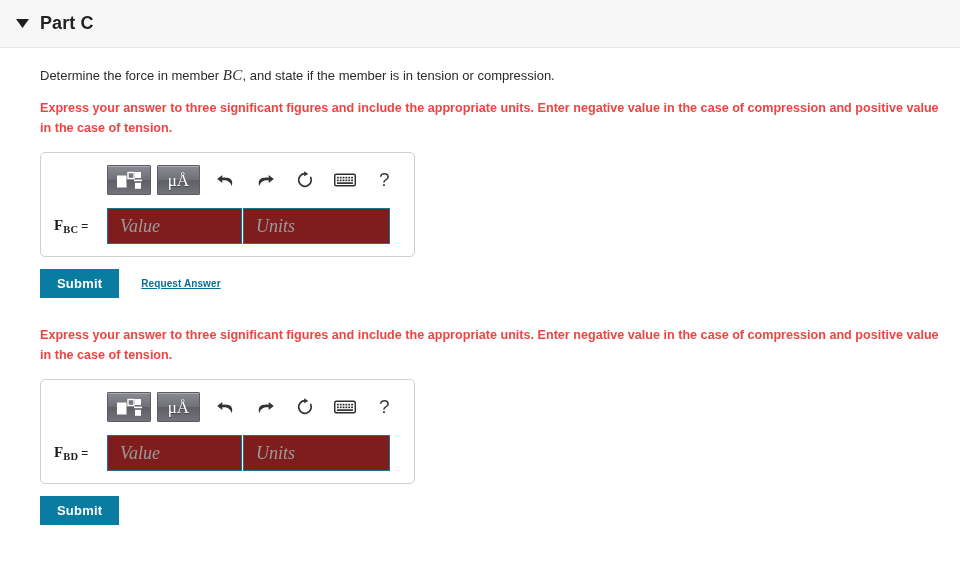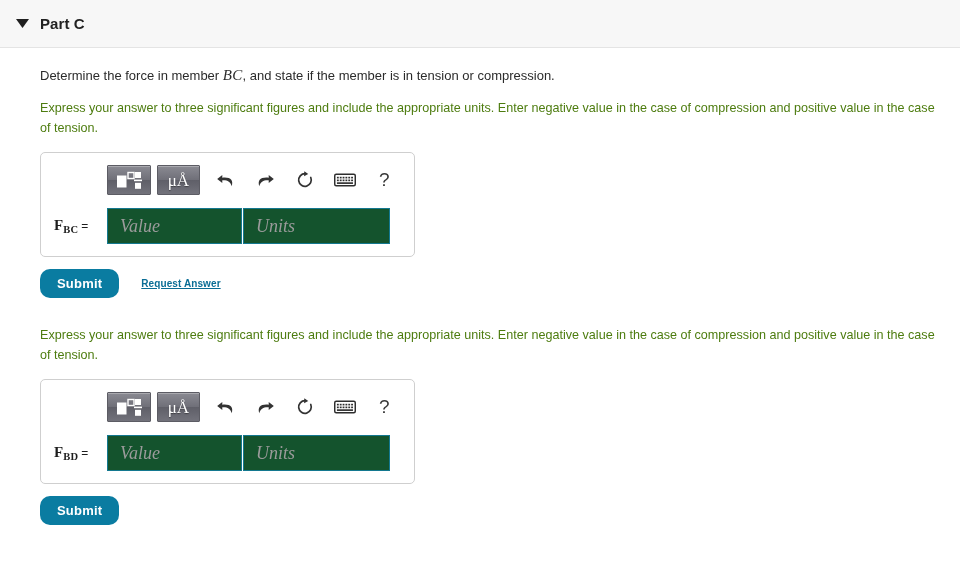--- a/index.html
+++ b/index.html
@@ -36,21 +36,21 @@
     width: 30px;
     display: flex;
     align-items: center;
     justify-content: center;
     margin-left: 7px;
     cursor: pointer;
   }
   .caret svg { display: block; }
 
   .part-title {
-    font-size: 15px;
+    font-size: 18px;
     font-weight: bold;
     color: #222;
     letter-spacing: 0.1px;
     margin-left: 3px;
   }
 
   
   .part-body {
     padding: 0 0 0 40px;
   }
@@ -63,22 +63,22 @@
   }
   .mathvar {
     font-family: "Liberation Serif", serif;
     font-style: italic;
     font-size: 15px;
     letter-spacing: 0.3px;
   }
 
   .instruction {
     font-size: 12.6px;
-    font-weight: normal;
-    color: #4d7c0f;
+    font-weight: bold;
+    color: #ef4444;
     line-height: 1.55;
     margin-top: 14px;
     max-width: 900px;
   }
 
   
   .answer-box {
     margin-top: 14px;
     width: 375px;
     border: 1px solid #cfcfcf;
@@ -159,21 +159,21 @@
     font-family: "Liberation Sans", sans-serif;
     font-size: 12px;
     font-weight: normal;
     margin-left: 3px;
   }
 
   .field {
     height: 36px;
     border: 1px solid #13788f;
     box-sizing: border-box;
-    background: #14532d;
+    background: #7f1d1d;
     display: flex;
     align-items: center;
     padding-left: 12px;
     font-family: "Liberation Serif", serif;
     font-style: italic;
     font-size: 18px;
     color: #9b9b9b;
     cursor: text;
     text-align: center;
   }
@@ -185,21 +185,21 @@
     display: flex;
     align-items: center;
     margin-top: 12px;
   }
   .btn-submit {
     background: #0a7ca1;
     color: #ffffff;
     font-size: 13px;
     font-weight: bold;
     border: none;
-    border-radius: 10px;
+    border-radius: 0;
     padding: 0 17px;
     height: 29px;
     line-height: 29px;
     cursor: pointer;
     font-family: "Liberation Sans", sans-serif;
     letter-spacing: 0.2px;
   }
   .link-request {
     margin-left: 22px;
     color: #0a6d95;

